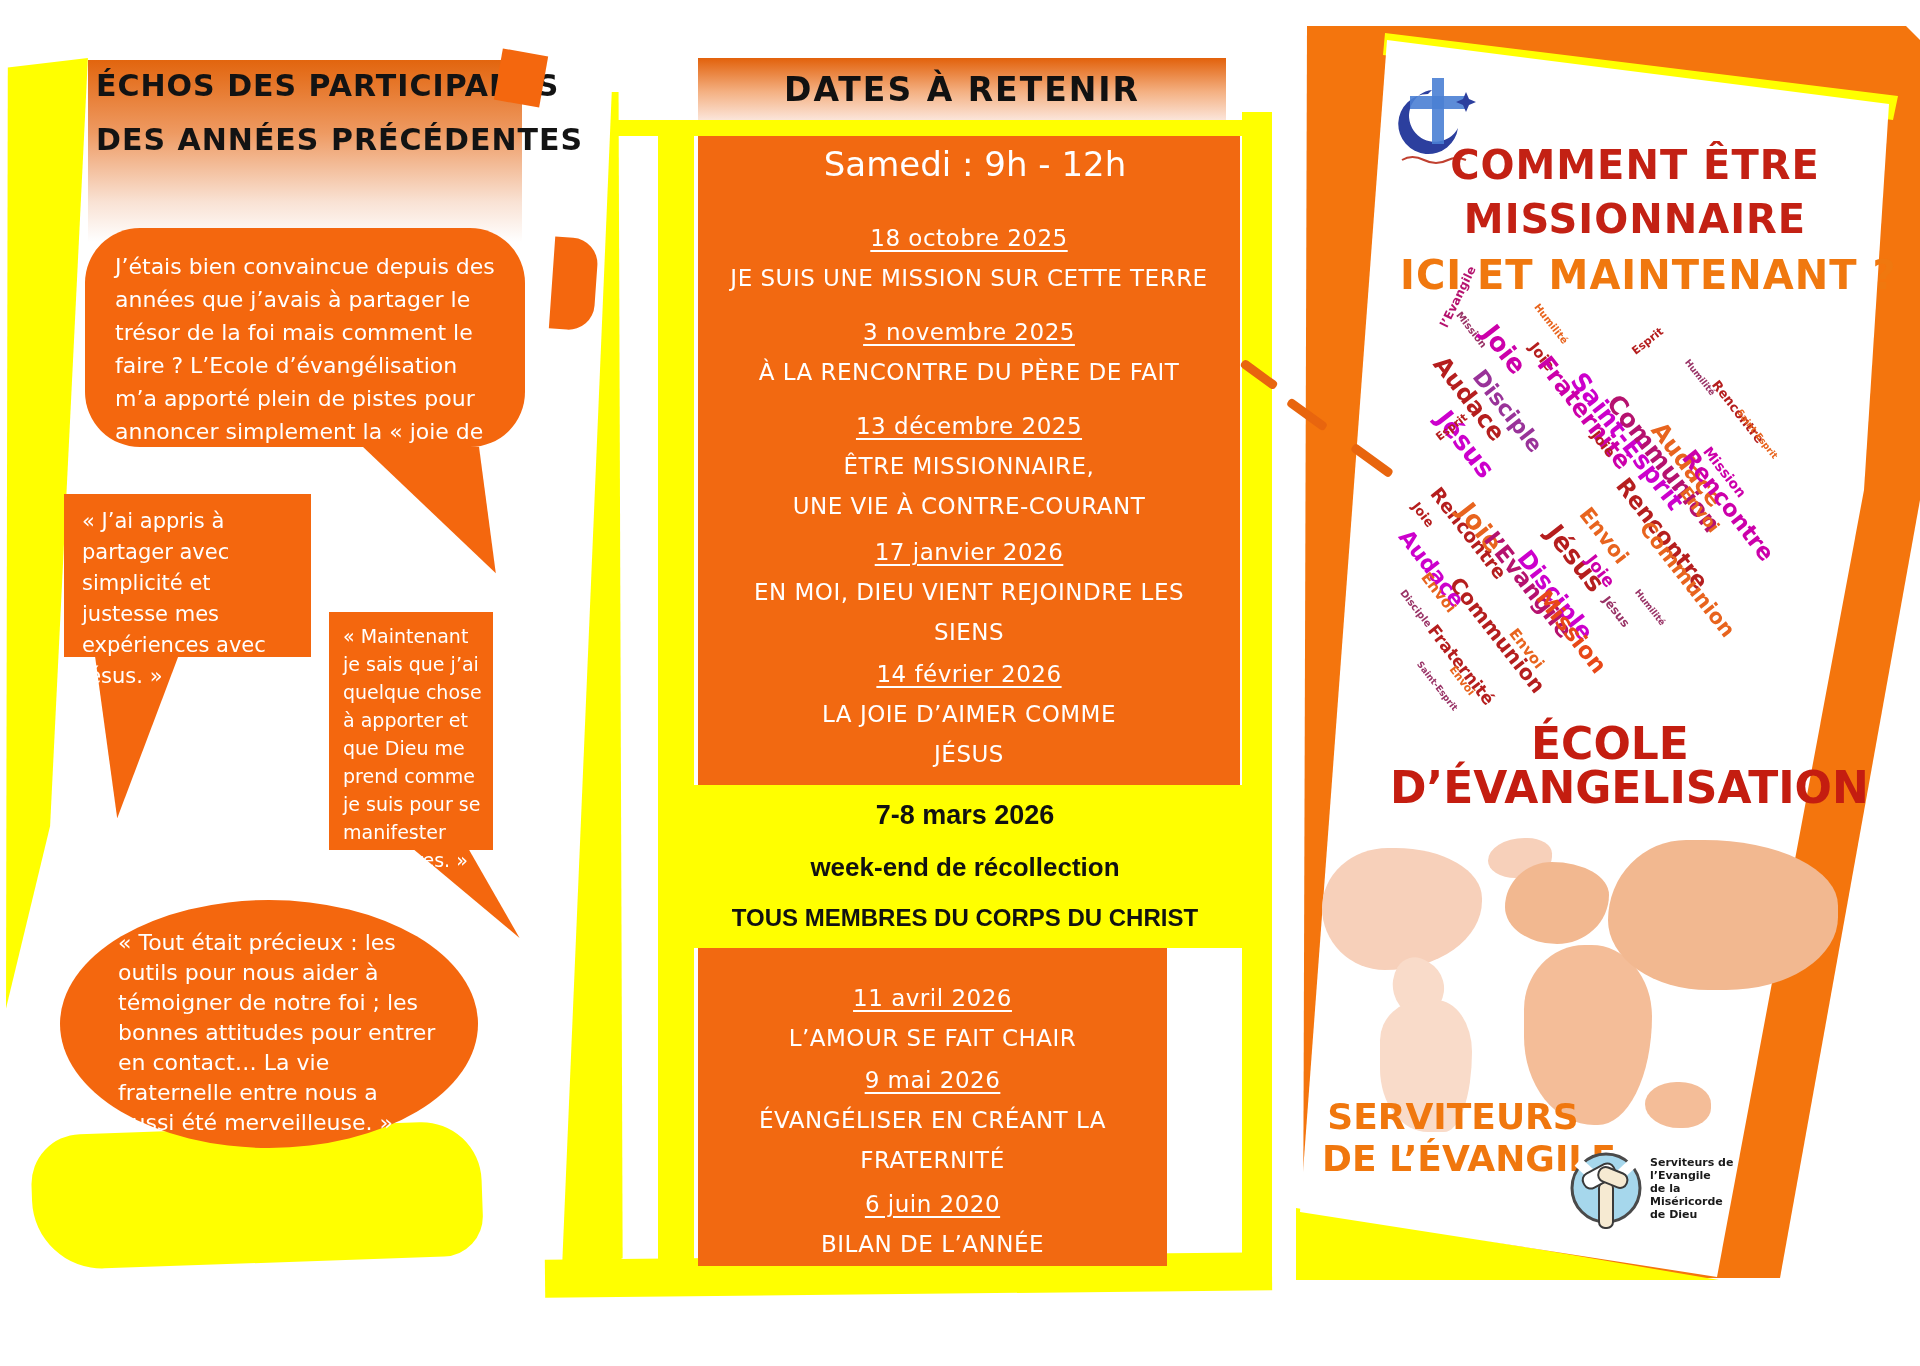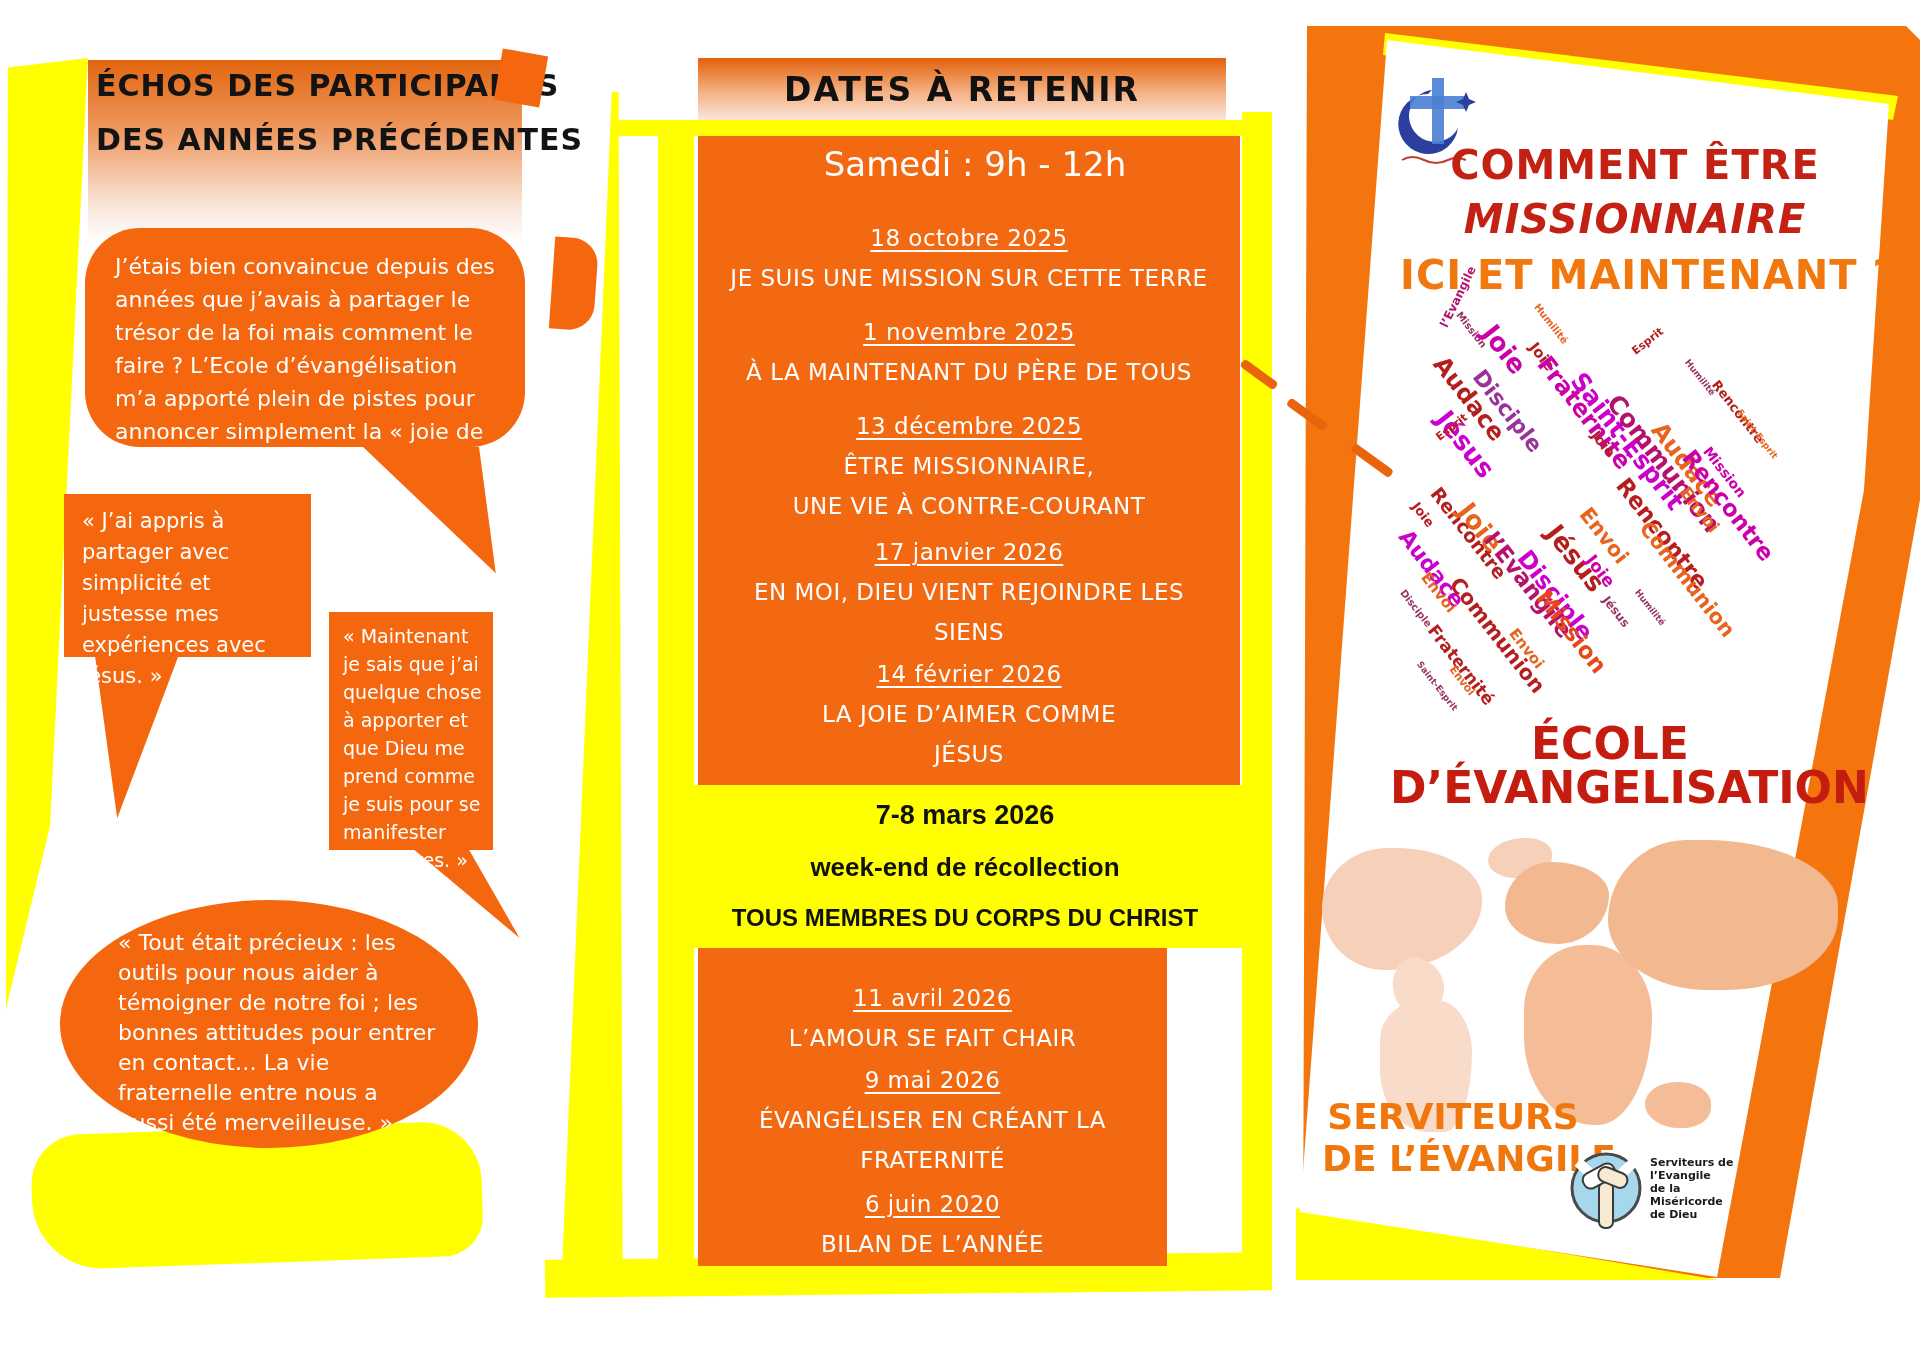--- a/index.html
+++ b/index.html
@@ -93,22 +93,22 @@
   <div class="abs yellow" style="left:658px;top:136px;width:36px;height:1134px;"></div>
   <div class="abs yellow" style="left:1242px;top:112px;width:30px;height:1176px;"></div>
   <div class="abs yellow" style="left:658px;top:785px;width:614px;height:163px;"></div>
 
   <div class="abs" id="mid-header">DATES À RETENIR</div>
 
   <div class="abs obox" id="box1">
     <div class="samedi" style="top:8px">Samedi : 9h - 12h</div>
     <div class="mline mdate" style="top:82px">18 octobre 2025</div>
     <div class="mline" style="top:122px">JE SUIS UNE MISSION SUR CETTE TERRE</div>
-    <div class="mline mdate" style="top:176px">1 novembre 2025</div>
-    <div class="mline" style="top:216px">À  LA MAINTENANT DU PÈRE DE TOUS</div>
+    <div class="mline mdate" style="top:176px">3 novembre 2025</div>
+    <div class="mline" style="top:216px">À  LA RENCONTRE DU PÈRE DE FAIT</div>
     <div class="mline mdate" style="top:270px">13 décembre 2025</div>
     <div class="mline" style="top:310px">ÊTRE MISSIONNAIRE,
 UNE VIE À CONTRE-COURANT</div>
     <div class="mline mdate" style="top:396px">17 janvier 2026</div>
     <div class="mline" style="top:436px">EN MOI, DIEU VIENT REJOINDRE LES
 SIENS</div>
     <div class="mline mdate" style="top:518px">14 février 2026</div>
     <div class="mline" style="top:558px">LA JOIE D’AIMER COMME
 JÉSUS</div>
   </div>
@@ -136,21 +136,21 @@
     <svg width="90" height="100" viewBox="0 0 90 100">
       <path d="M38 22 a30 30 0 1 0 30 34 a26 26 0 1 1 -26 -38 z" fill="#2c3f9e"></path>
       <rect x="42" y="6" width="12" height="66" fill="#4a7fd4" opacity="0.9"></rect>
       <rect x="20" y="24" width="56" height="13" fill="#4a7fd4" opacity="0.9"></rect>
       <path d="M76 20 l3 7 7 3 -7 3 -3 7 -3 -7 -7 -3 7 -3 z" fill="#2c3f9e"></path>
       <path d="M12 88 q10 -6 22 0 q12 6 24 0 q8 -4 18 0" stroke="#c04030" stroke-width="2" fill="none"></path>
     </svg>
   </div>
 
   <div class="rtitle" style="top:142px;font-size:40px;color:#c32114;">COMMENT ÊTRE</div>
-  <div class="rtitle" style="top:196px;font-size:40px;color:#c32114;font-style:italic;">MISSIONNAIRE</div>
+  <div class="rtitle" style="top:196px;font-size:40px;color:#c32114;">MISSIONNAIRE</div>
   <div class="rtitle" style="top:252px;font-size:40px;color:#f0780f;">ICI ET MAINTENANT ?</div>
 
   <div class="dash" style="left:1238px;top:370px;width:42px;transform:rotate(36deg);"></div>
   <div class="dash" style="left:1284px;top:410px;width:46px;transform:rotate(36deg);"></div>
   <div class="dash" style="left:1348px;top:456px;width:48px;transform:rotate(36deg);"></div>
 
   <div class="abs" id="word-cloud">
       <span style="position: absolute; left: 48px; top: 36px; font-size: 12px; color: rgb(181, 18, 110); transform: rotate(-64deg); transform-origin: 0px 0px; font-weight: 700; white-space: nowrap; line-height: 1;">l’Evangile</span>
       <span style="position: absolute; left: 72px; top: 22px; font-size: 10px; color: rgb(153, 51, 102); transform: rotate(52deg); transform-origin: 0px 0px; font-weight: 700; white-space: nowrap; line-height: 1;">Mission</span>
       <span style="position: absolute; left: 150px; top: 14px; font-size: 10px; color: rgb(232, 100, 30); transform: rotate(52deg); transform-origin: 0px 0px; font-weight: 700; white-space: nowrap; line-height: 1;">Humilité</span>

